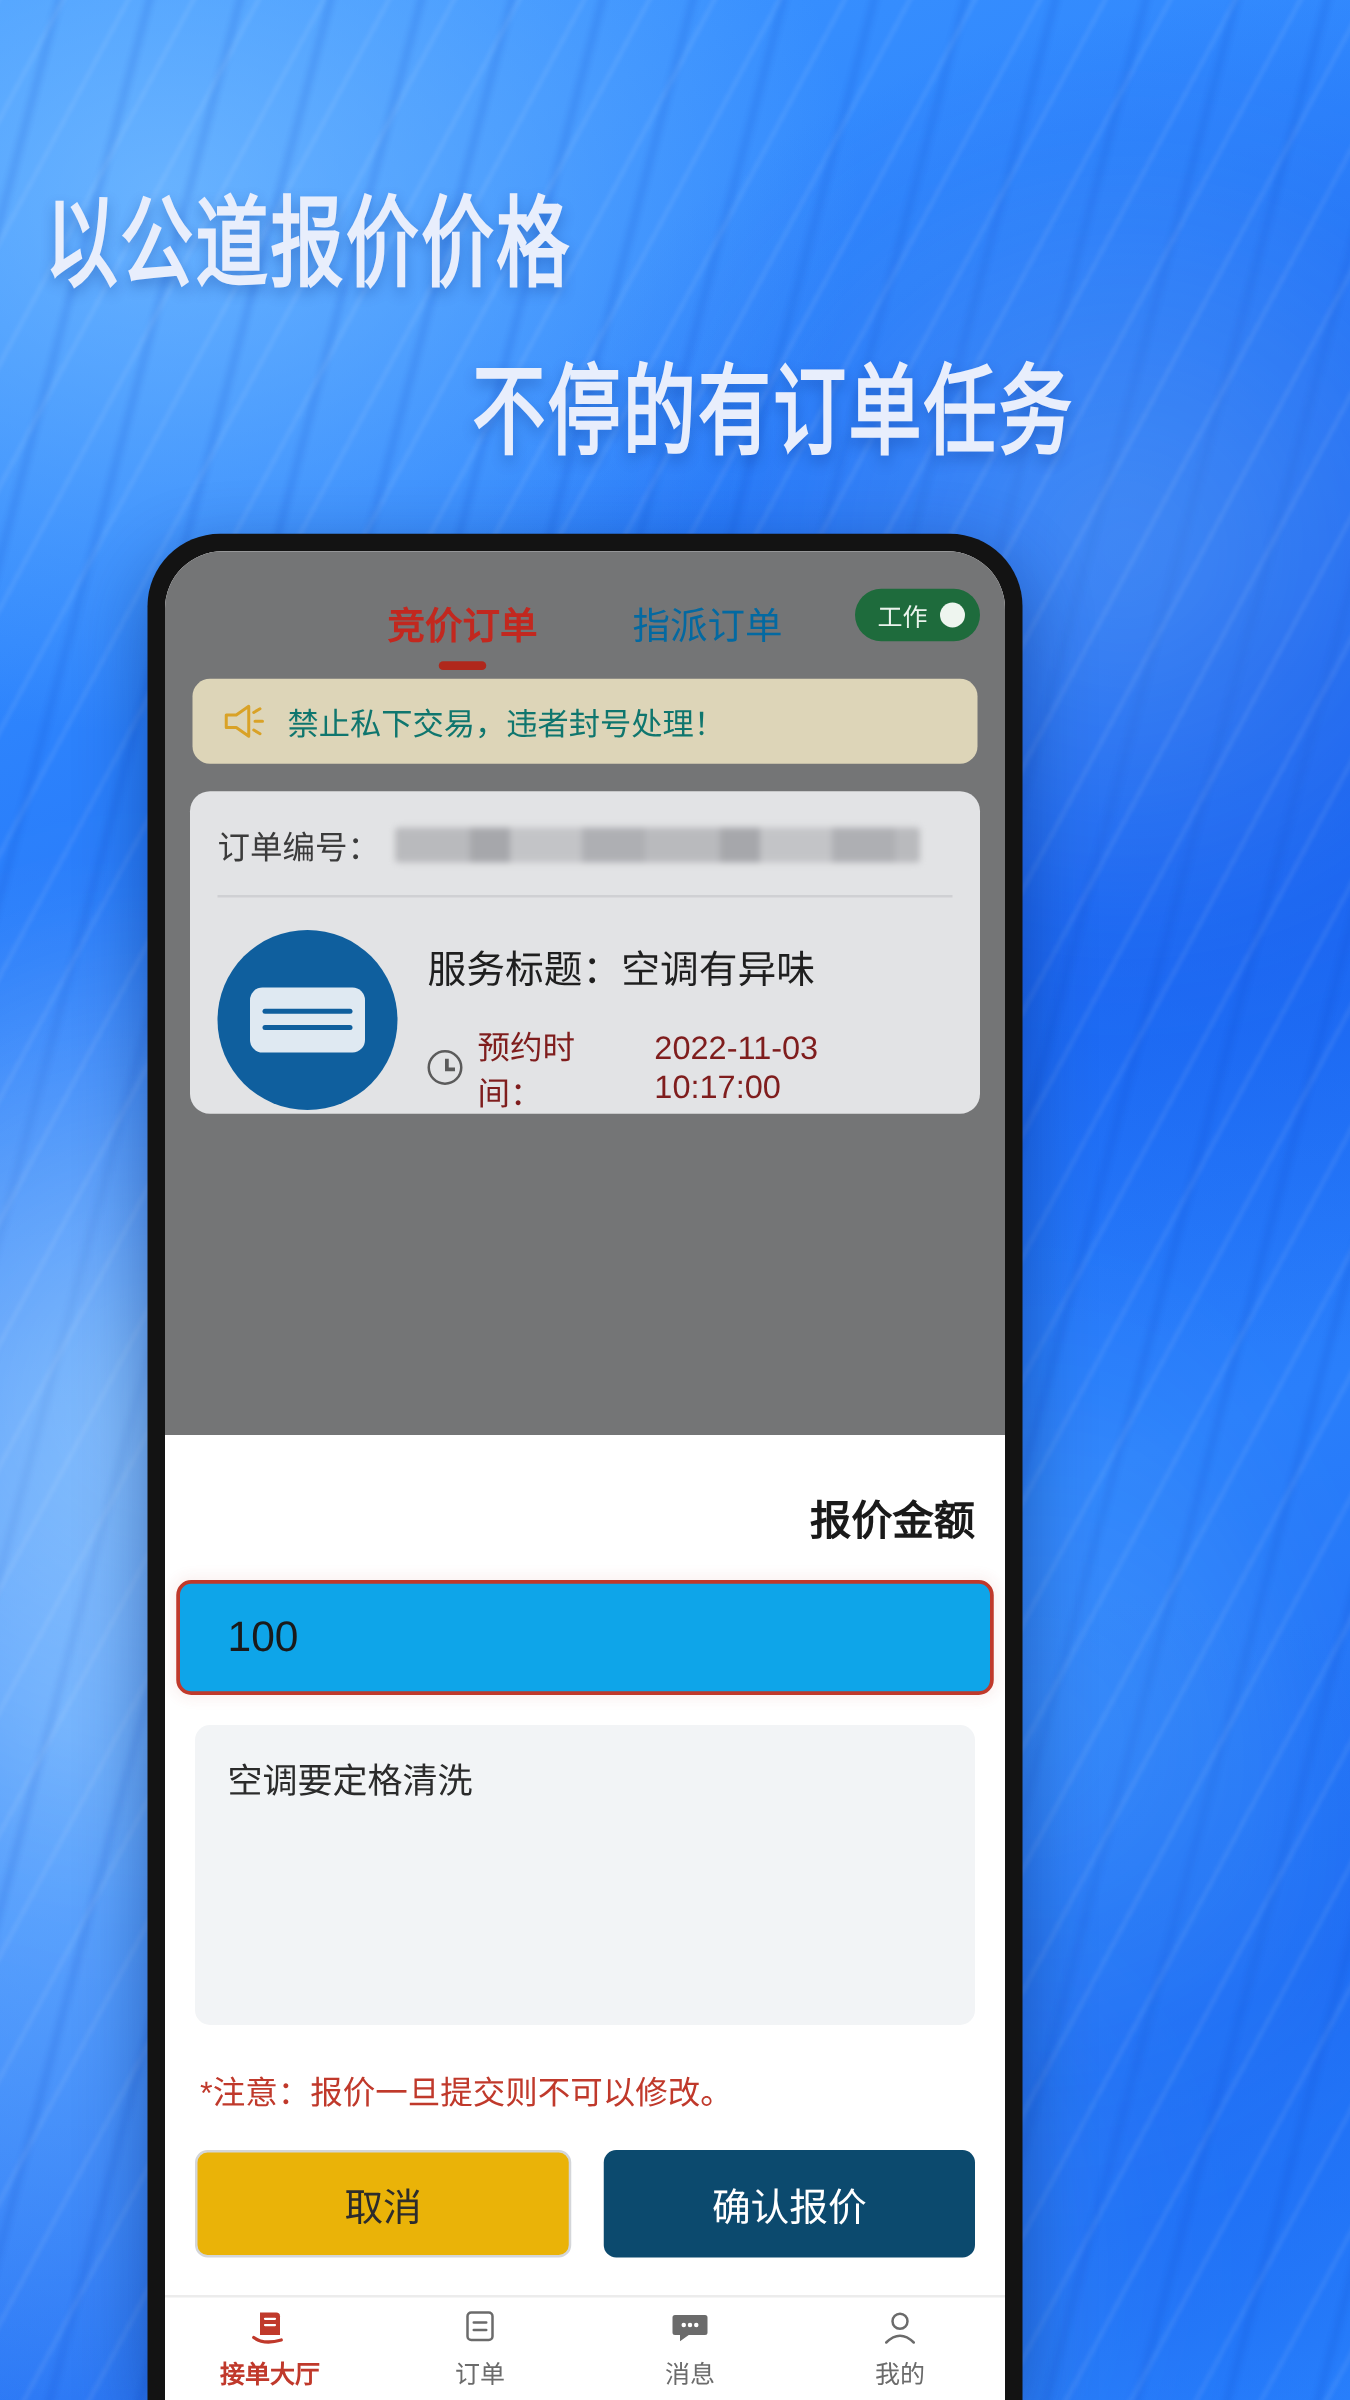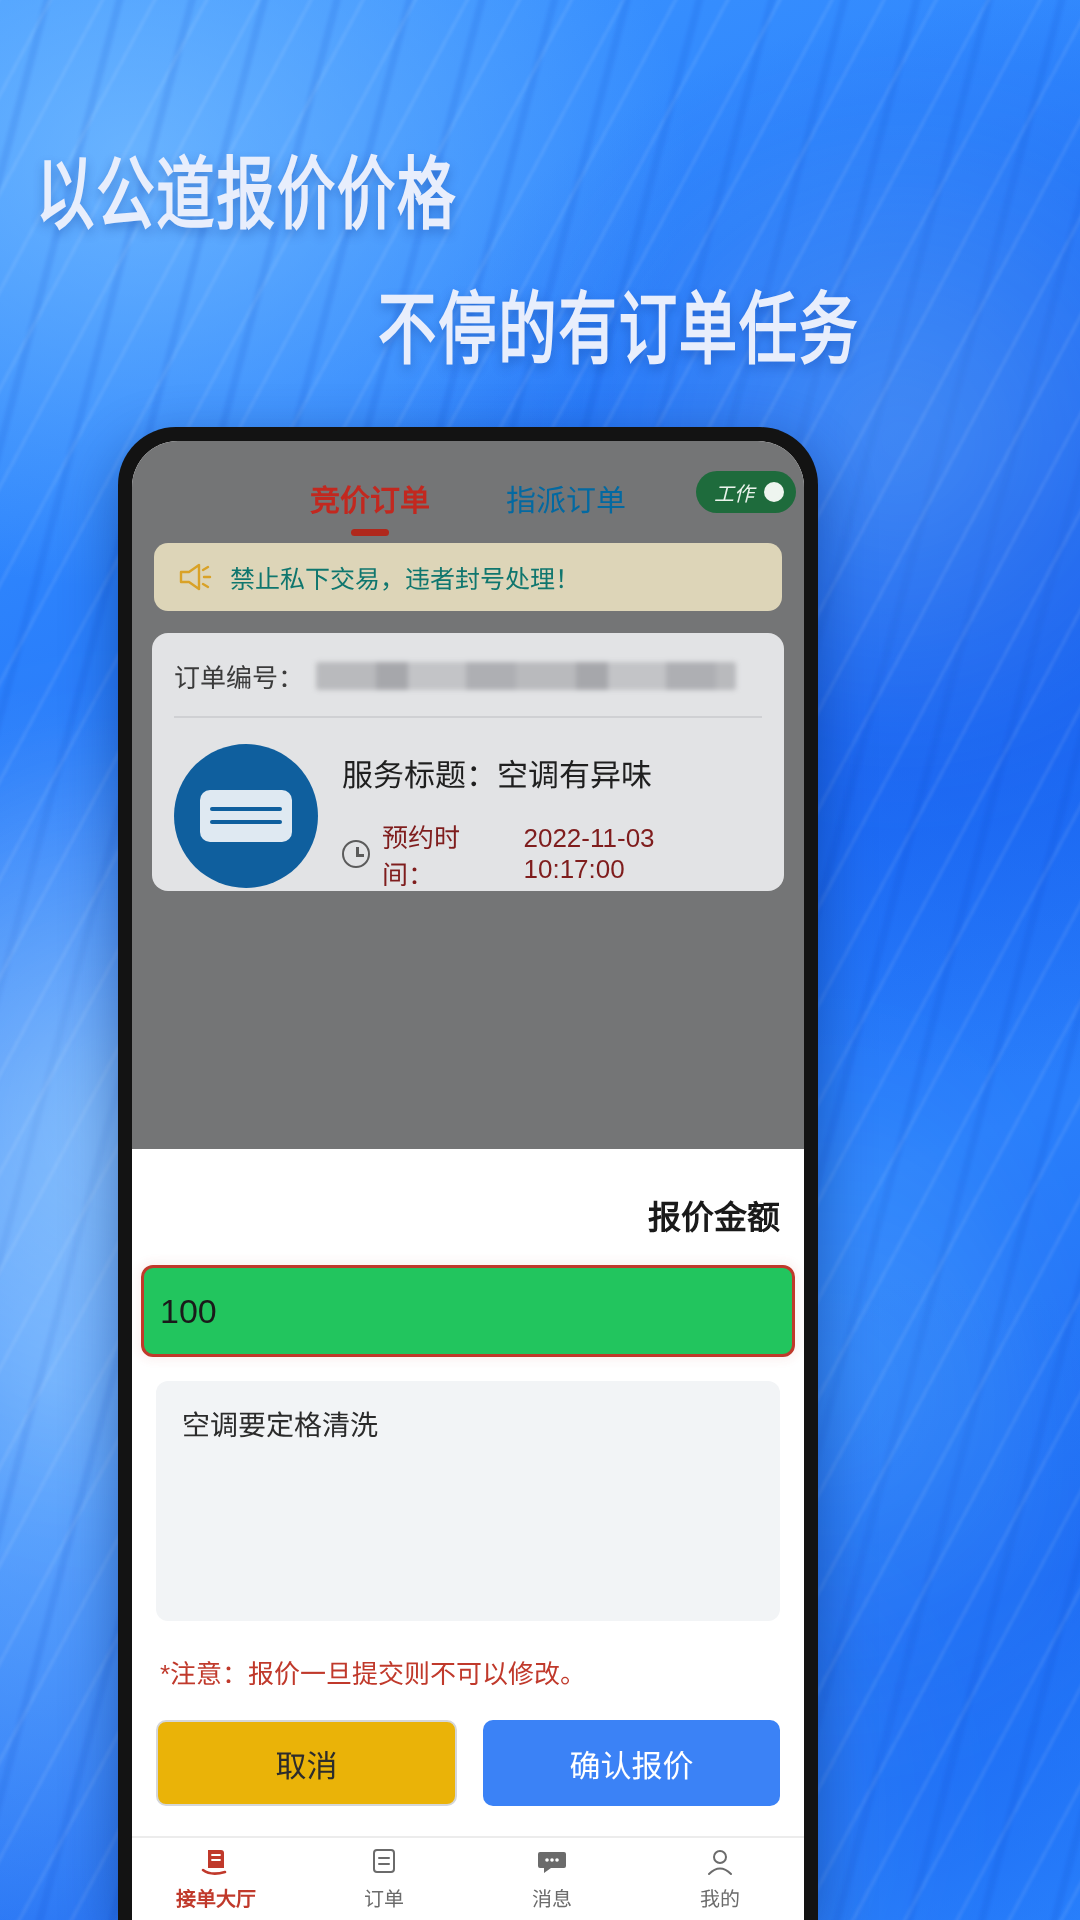--- a/index.html
+++ b/index.html
@@ -100,29 +100,28 @@
     padding-top: 28px;
     position: relative;
   }
   .tab { font-size: 30px; color: #0369a1; position: relative; padding-bottom: 10px; }
   .tab.active { color: #c2281f; font-weight: 700; }
   .tab.active .tab-underline {
     position: absolute; left: 50%; transform: translateX(-50%);
     bottom: -6px; width: 38px; height: 7px; border-radius: 4px; background: #b0281c;
   }
   #work-badge {
-    position: absolute; right: 8px; top: 30px;
+    position: absolute; right: 20px; top: 30px;
     background: #1e6b3c;
     border-radius: 22px;
     height: 42px;
     display: flex; align-items: center; gap: 10px;
     padding: 0 12px 0 18px;
     color: #eaf3ec;
     font-size: 20px;
-    font-style: italic;
   }
   #work-badge .dot { width: 20px; height: 20px; border-radius: 50%; background: #eef5ef; }
 
   
   #notice {
     margin: 6px 22px 0 22px;
     background: #ddd5b8;
     border-radius: 14px;
     height: 68px;
     display: flex; align-items: center; gap: 18px;
@@ -179,24 +178,24 @@
     font-weight: 700;
     color: #1a1a1a;
     padding: 14px 0 26px 0;
   }
   #amount-input {
     width: calc(100% + 30px);
     margin-left: -15px;
     height: 92px;
     border: 3px solid #c0392b;
     border-radius: 12px;
-    background: #22c55e;
+    background: #0ea5e9;
     font-size: 34px;
     color: #1a1a1a;
-    padding: 0 16px;
+    padding: 0 38px;
     font-family: "Liberation Sans", sans-serif;
     outline: none;
     box-shadow: 0 0 22px rgba(255,255,255,.95), 0 0 12px rgba(192,57,43,.18);
   }
   #remark-box {
     margin-top: 24px;
     background: #f2f4f6;
     border-radius: 12px;
     min-height: 240px;
     padding: 24px 26px;
@@ -217,21 +216,21 @@
   #modal-actions { display: flex; gap: 26px; padding-bottom: 30px; }
   .m-btn {
     flex: 1; height: 86px;
     border-radius: 10px;
     font-size: 31px;
     display: flex; align-items: center; justify-content: center;
     cursor: pointer;
     font-family: "Liberation Sans", sans-serif;
   }
   #cancel-btn { background: #eab308; border: 2px solid #d4d6d9; color: #2c2c2c; }
-  #confirm-btn { background: #3b82f6; border: none; color: #fff; }
+  #confirm-btn { background: #0c4a6e; border: none; color: #fff; }
 
   
   #bottom-nav {
     position: absolute; left: 0; right: 0; bottom: 0;
     height: 84px;
     background: #ffffff;
     border-top: 2px solid #ececec;
     display: flex; align-items: center;
     z-index: 6;
   }

